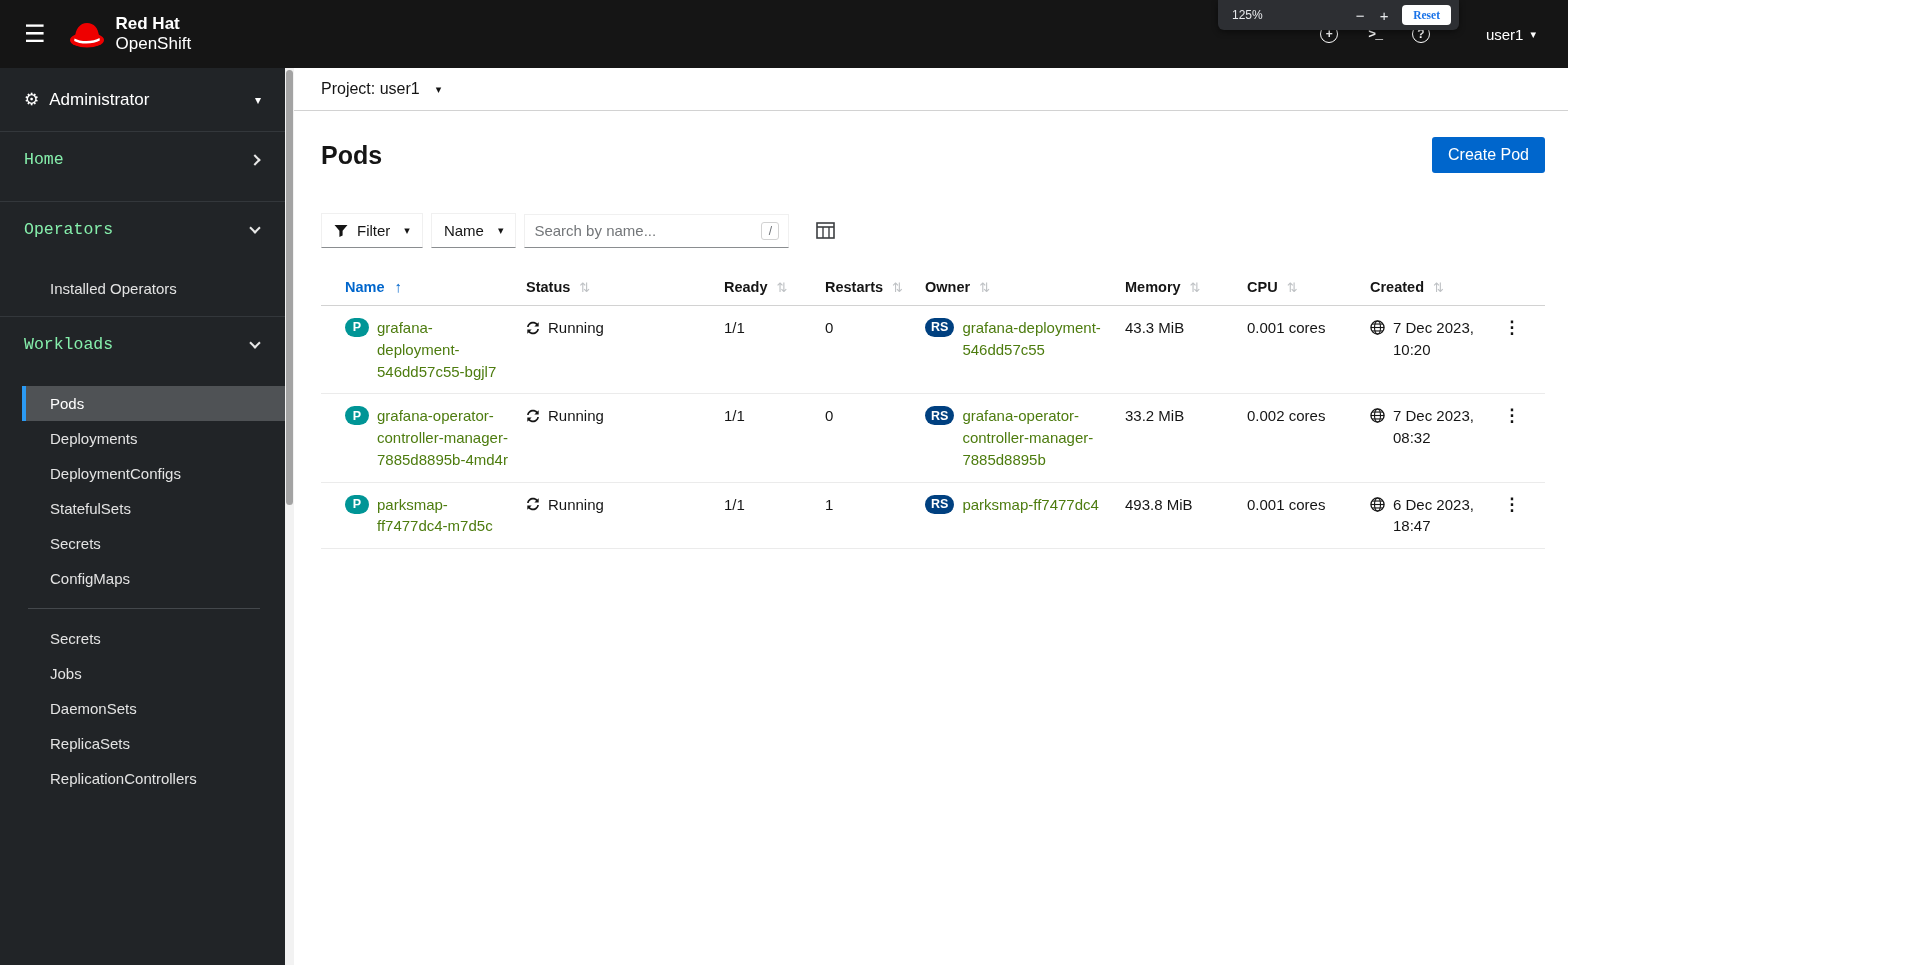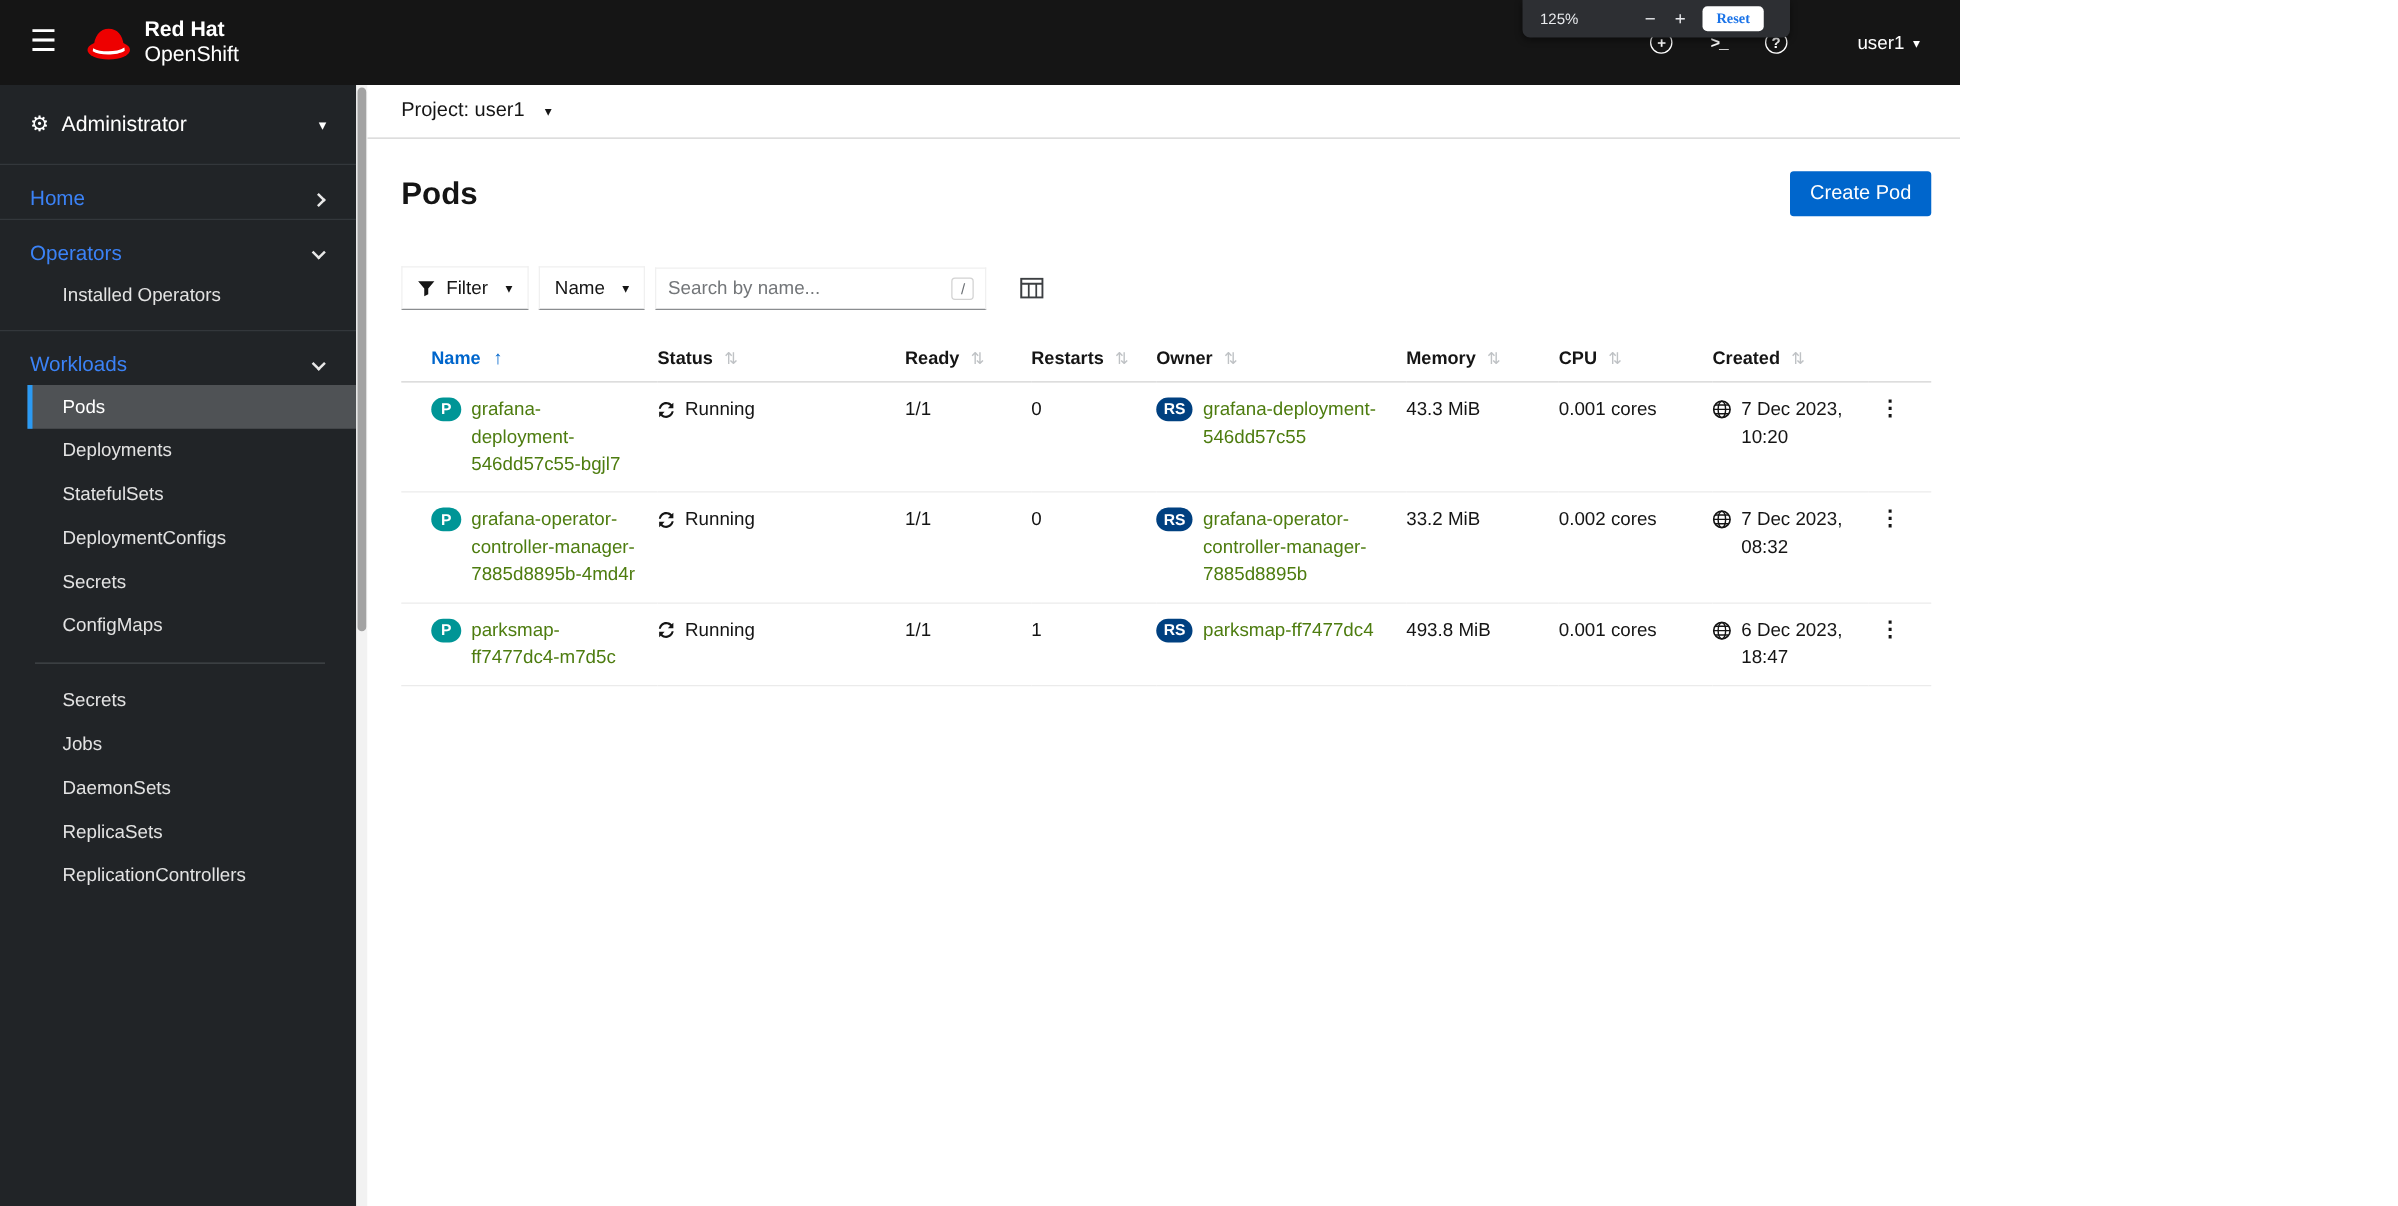--- a/index.html
+++ b/index.html
@@ -13,32 +13,32 @@
   .brand-text { color:#fff; font-size:17px; line-height:1.18; }
   .brand-l1 { font-weight:700; }
   .mast-right { margin-left:auto; display:flex; align-items:center; gap:30px; padding-right:32px; }
   .mast-iconbtn { background:none; border:none; cursor:pointer; color:#fff; display:flex; align-items:center; }
   .circle-ico { width:18px; height:18px; border:1.6px solid #fff; border-radius:50%; color:#fff; font-size:12px; font-weight:700; display:inline-flex; align-items:center; justify-content:center; }
   .term-ico { color:#fff; font-size:13px; font-weight:700; font-family:"Liberation Mono", monospace; letter-spacing:-1px; }
   .user-menu { margin-left:26px; color:#fff; font-size:15px; display:flex; align-items:center; gap:7px; background:none; border:none; cursor:pointer; }
   .user-caret { font-size:11px; }
 
   
-  .zoom-popup { position:absolute; left:1218px; top:0; width:214px; height:30px; background:#2d2f33; border-radius:0 0 6px 6px; box-shadow:0 2px 6px rgba(0,0,0,.45); display:flex; align-items:center; padding:0 21px 0 14px; z-index:50; }
+  .zoom-popup { position:absolute; left:1218px; top:0; width:241px; height:30px; background:#2d2f33; border-radius:0 0 6px 6px; box-shadow:0 2px 6px rgba(0,0,0,.45); display:flex; align-items:center; padding:0 8px 0 14px; z-index:50; }
   .zoom-level { color:#e8eaed; font-size:12px; }
   .zoom-spacer { flex:1; }
   .zoom-btn { background:none; border:none; color:#e8eaed; font-size:15px; width:24px; cursor:pointer; }
   .zoom-reset { background:#ffffff; color:#1a73e8; border:none; border-radius:4px; font-size:11.5px; font-weight:700; padding:4px 11px; margin-left:6px; cursor:pointer;font-family:Liberation Serif, serif; }
 
   
   .sidebar { position:absolute; left:0; top:68px; width:285px; bottom:0; background:#212427; color:#fff; overflow:hidden; }
   .perspective { display:flex; align-items:center; gap:10px; padding:21px 24px; font-size:17px; border-bottom:1px solid #33373b; cursor:pointer; }
   .gear-ico { font-size:17px; }
   .persp-caret { margin-left:auto; font-size:12px; color:#fff; }
-  .nav-item { display:flex; align-items:center; padding:18px 26px 6px 24px; font-size:16.5px; color:#3b82f6; cursor:pointer; }
+  .nav-item { display:flex; align-items:center; padding:18px 26px 32px 24px; font-size:16.5px; color:#86efac; cursor:pointer;font-family:Liberation Mono, monospace; }
   .nav-item .chev { margin-left:auto; }
   .chev { width:8px; height:8px; border-right:2px solid #e8e8e8; border-bottom:2px solid #e8e8e8; display:inline-block; }
   .chev-right { transform:rotate(-45deg); }
   .chev-down { transform:rotate(45deg); margin-top:-4px; }
   .nav-sep { border-bottom:1px solid #33373b; }
   .subnav { list-style:none; padding-bottom:10px; }
   .subitem { margin-left:22px; padding:9px 10px 9px 28px; font-size:15px; color:#e3e3e3; cursor:pointer; }
   .subitem.current { background:#4f5255; color:#fff; border-left:4px solid #2b9af3; padding-left:24px; }
   .nav-divider { height:1px; background:#44484c; margin:12px 25px 12px 28px; }
 
@@ -152,22 +152,22 @@
       <li class="subitem">Installed Operators</li>
     </ul>
 
     <div class="nav-item">
       <span>Workloads</span>
       <span class="chev chev-down"></span>
     </div>
     <ul class="subnav">
       <li class="subitem current">Pods</li>
       <li class="subitem">Deployments</li>
+      <li class="subitem">DeploymentConfigs</li>
       <li class="subitem">StatefulSets</li>
-      <li class="subitem">DeploymentConfigs</li>
       <li class="subitem">Secrets</li>
       <li class="subitem">ConfigMaps</li>
       <li class="nav-divider"></li>
       <li class="subitem">Secrets</li>
       <li class="subitem">Jobs</li>
       <li class="subitem">DaemonSets</li>
       <li class="subitem">ReplicaSets</li>
       <li class="subitem">ReplicationControllers</li>
     </ul>
   </nav>

